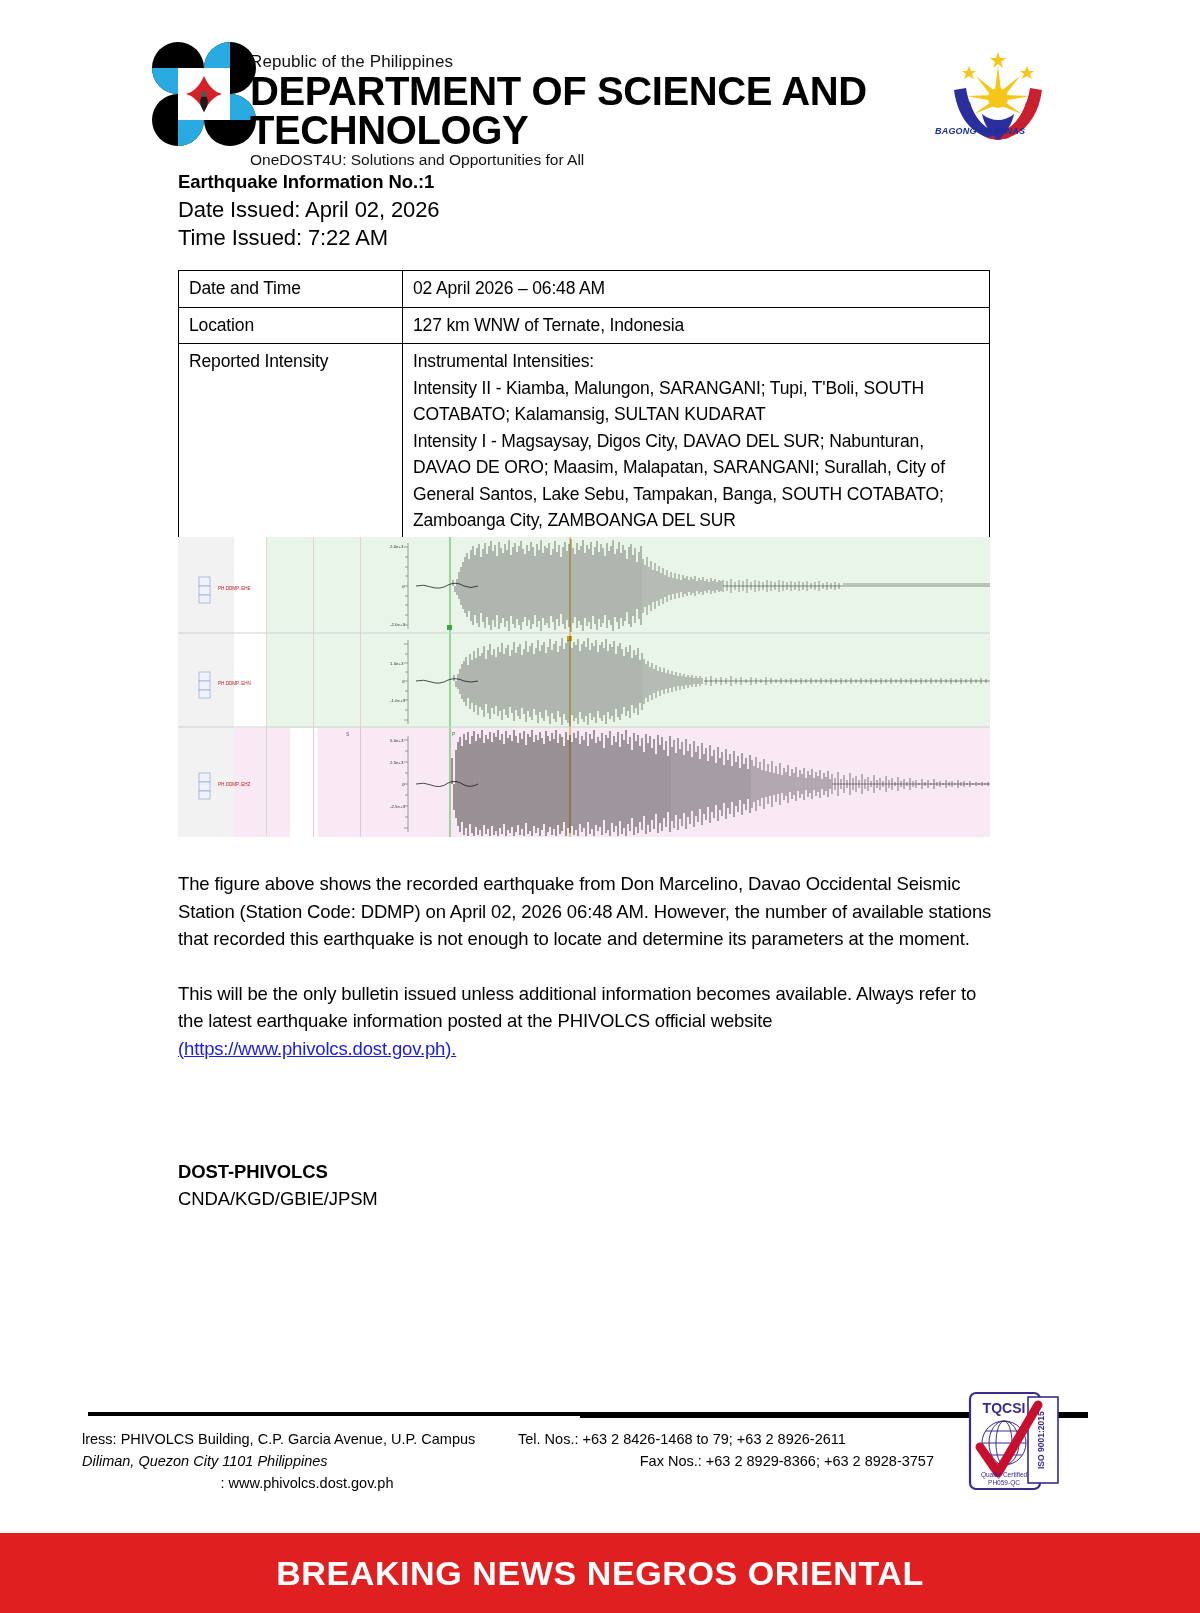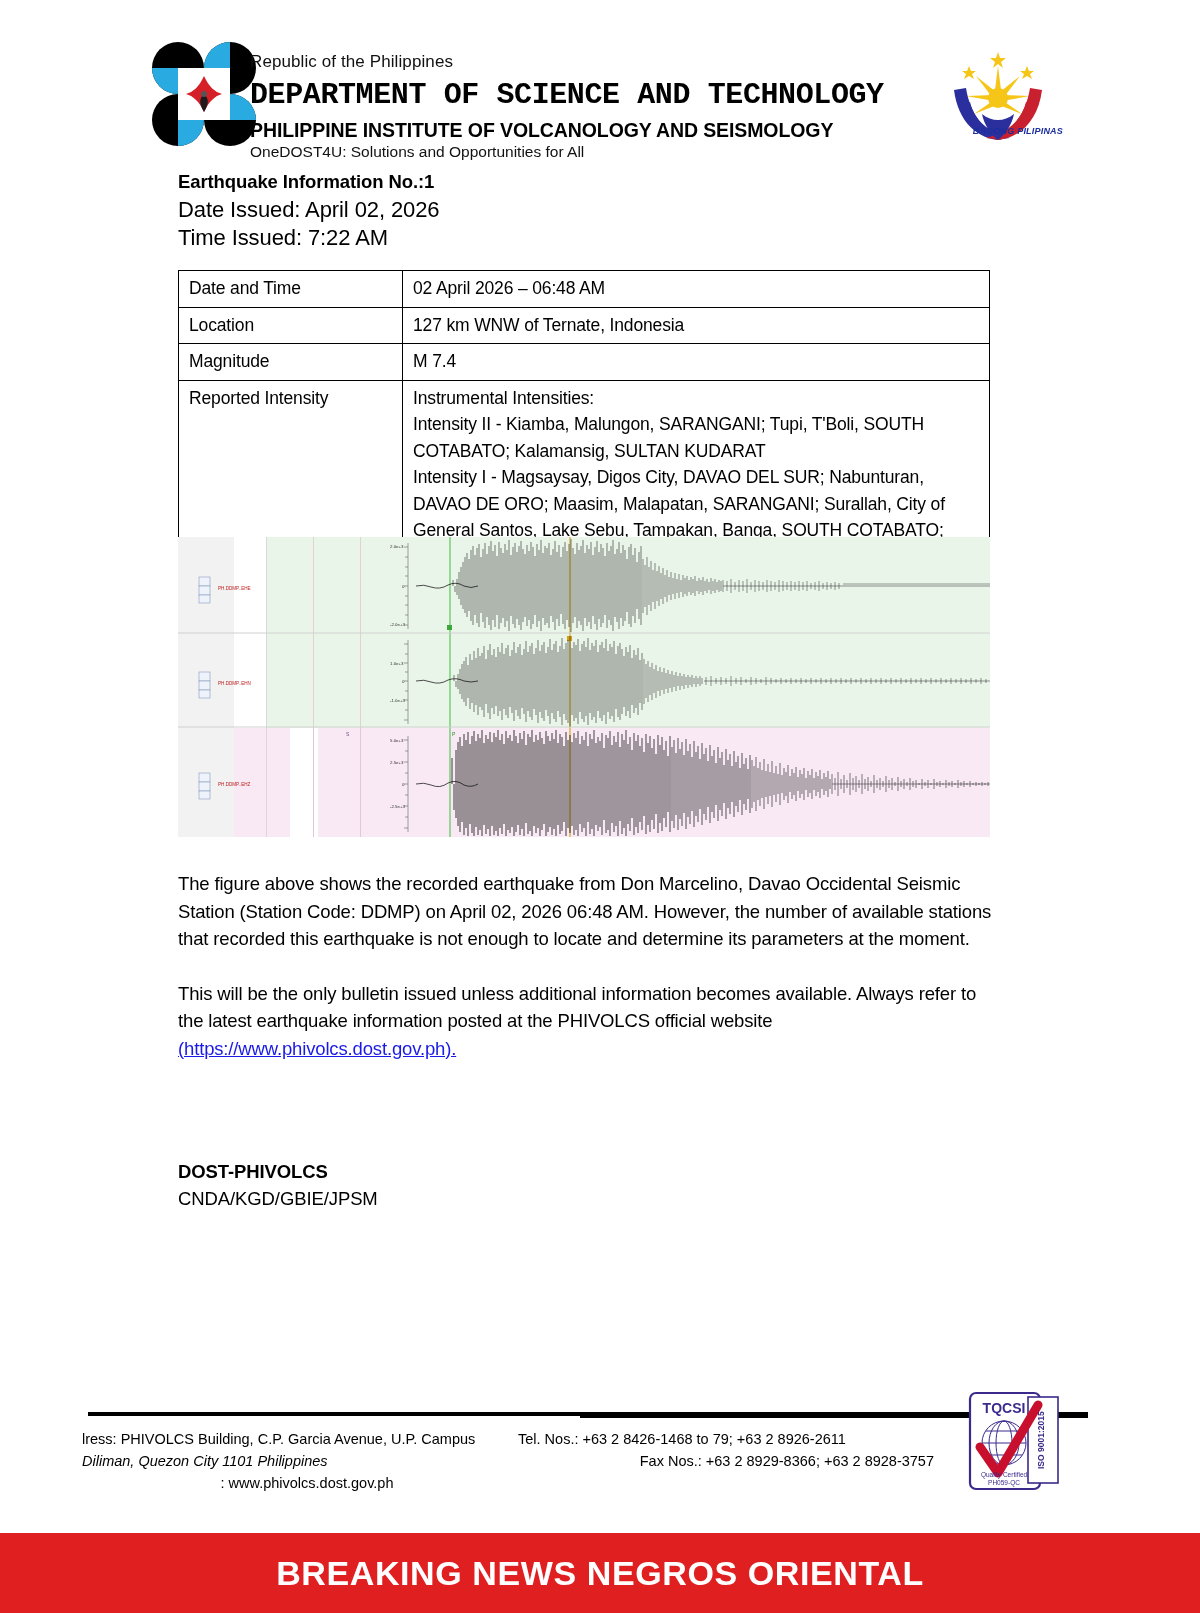--- a/index.html
+++ b/index.html
@@ -12,28 +12,28 @@
     overflow:hidden;
   }
   .page{position:absolute;inset:0;background:#fff;}
 
   
   .header{position:absolute;left:0;top:0;width:968px;height:155px;}
   .dost-logo{position:absolute;left:152px;top:42px;width:104px;height:104px;}
   .dost-logo svg{display:block;}
   .header-text{position:absolute;left:250px;top:52px;width:660px;}
   .h-line1{font-size:17px;letter-spacing:.1px;line-height:20px;color:#111;}
-  .h-line2{font-size:30px;font-weight:bold;line-height:47px;letter-spacing:-.4px;color:#000;
-           font-family:Liberation Mono, monospace;transform:scaleX(1.0);transform-origin:left;}
+  .h-line2{font-size:40px;font-weight:bold;line-height:39px;letter-spacing:-.4px;color:#000;
+           font-family:Liberation Sans, sans-serif;transform:scaleX(1.0);transform-origin:left;}
   .h-line3{font-size:19.5px;font-weight:bold;line-height:23px;letter-spacing:-.1px;color:#000;}
   .h-line4{font-size:15.5px;line-height:19px;color:#111;}
 
   .bp-logo{position:absolute;left:944px;top:44px;width:108px;height:104px;}
   .bp-logo svg{display:block;}
-  .bp-caption{position:absolute;left:935px;top:126px;width:128px;text-align:right;
+  .bp-caption{position:absolute;left:935px;top:126px;width:128px;text-align:left;
               font-size:9px;font-weight:bold;font-style:italic;color:#1a2e9e;letter-spacing:.2px;}
 
   
   .info-block{position:absolute;left:178px;top:168px;}
   .info-title{font-size:18.5px;font-weight:bold;line-height:28px;letter-spacing:-.1px;}
   .info-line{font-size:22px;line-height:28px;letter-spacing:-.1px;}
 
   
   .eq-table{position:absolute;left:178px;top:270px;width:812px;border-collapse:collapse;
             table-layout:fixed;}
@@ -127,21 +127,20 @@
 
         <path d="M52 34 C57 45 63 50 70 52 C63 54 57 59 52 70 C47 59 41 54 34 52 C41 50 47 45 52 34 Z" fill="#D62027"></path>
         <path d="M52 52 C56 56 58 60 52 70 C46 60 48 56 52 52 Z" fill="#1b1b1b"></path>
         <circle cx="52" cy="52" r="3" fill="#555"></circle>
       </svg>
     </div>
 
     <div class="header-text">
       <div class="h-line1">Republic of the Philippines</div>
       <div class="h-line2">DEPARTMENT OF SCIENCE AND TECHNOLOGY</div>
-      <div class="h-line3">PHILIPPINE INSTITUTE OF VOLCANOLOGY AND SEISMOLOGY</div>
       <div class="h-line4">OneDOST4U: Solutions and Opportunities for All</div>
     </div>
 
     <div class="bp-logo">
       <svg width="108" height="104" viewBox="0 0 108 104">
 
         <g fill="#F5C518">
           <polygon points="54,22 57,46 51,46"></polygon>
           <polygon points="32,32 52,48 48,53"></polygon>
           <polygon points="76,32 56,48 60,53"></polygon>
@@ -178,24 +177,20 @@
 
   <table class="eq-table">
     <tbody>
       <tr>
         <td class="lbl">Date and Time</td>
         <td>02 April 2026 – 06:48 AM</td>
       </tr>
       <tr>
         <td class="lbl">Location</td>
         <td>127 km WNW of Ternate, Indonesia</td>
-      </tr>
-      <tr>
-        <td class="lbl">Magnitude</td>
-        <td>M 7.4</td>
       </tr>
       <tr>
         <td class="lbl">Reported Intensity</td>
         <td class="intensity-cell">
           <p>Instrumental Intensities:</p>
           <p>Intensity II - Kiamba, Malungon, SARANGANI; Tupi, T'Boli, SOUTH</p>
           <p>COTABATO; Kalamansig, SULTAN KUDARAT</p>
           <p>Intensity I - Magsaysay, Digos City, DAVAO DEL SUR; Nabunturan,</p>
           <p>DAVAO DE ORO; Maasim, Malapatan, SARANGANI; Surallah, City of</p>
           <p>General Santos, Lake Sebu, Tampakan, Banga, SOUTH COTABATO;</p>

